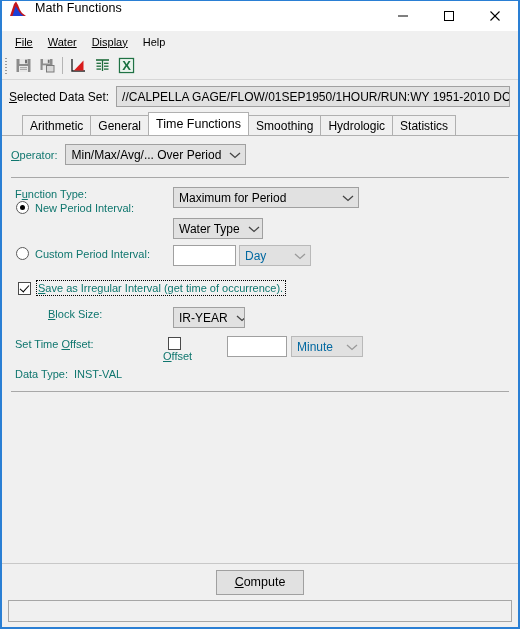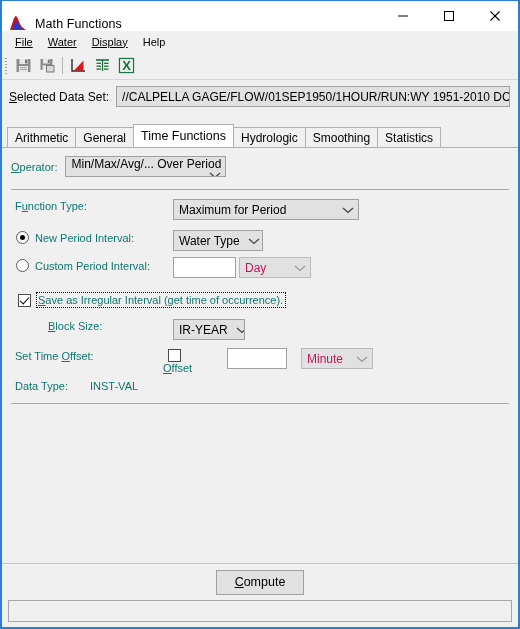--- a/index.html
+++ b/index.html
@@ -21,21 +21,21 @@
     border-left-width: 2px;
     border-right-width: 2px;
     border-bottom-width: 2px;
     background: #f0f0f0;
   }
   
   .titlebar {
     height: 30px;
     background: #ffffff;
     display: flex;
-    align-items: flex-end;
+    align-items: flex-start;
     position: relative;
   }
   .app-icon {
     width: 18px; height: 16px;
     margin-left: 7px; margin-right: 8px;
     position: relative;
     flex: none;
   }
   .title-text {
     font-size: 12.5px;
@@ -121,37 +121,36 @@
     white-space: nowrap;
     overflow: hidden;
   }
   .combo.flex1 { flex: 1; }
   .combo .chev {
     margin-left: auto;
     padding-left: 8px;
     flex: none;
     display: flex; align-items: center;
   }
-  .combo.disabled { color: #be185d; background: #e1e1e1; border-color: #b9b9b9; }
+  .combo.disabled { color: #0369a1; background: #e1e1e1; border-color: #b9b9b9; }
   .textfield {
     box-sizing: border-box;
     background: #ffffff;
     border: 1px solid #a0a0a0;
     height: 21px;
     font-size: 12px;
     padding: 0 4px;
   }
   
   .tabstrip {
     display: flex;
     align-items: flex-end;
-    padding-left: 5px;
+    padding-left: 20px;
     height: 23px;
     position: relative;
-    margin-top: 12px;
   }
   .tab {
     box-sizing: border-box;
     height: 20px;
     padding: 0 7px;
     display: flex; align-items: center;
     font-size: 12px;
     background: #f0f0f0;
     border: 1px solid #b0b0b0;
     border-bottom: none;
@@ -357,35 +356,35 @@
     <div class="tab">
         <span>Arithmetic</span>
       </div>
     <div class="tab">
         <span>General</span>
       </div>
     <div class="tab active">
         <span>Time Functions</span>
       </div>
     <div class="tab">
+        <span>Smoothing</span>
+      </div>
+    <div class="tab">
         <span>Hydrologic</span>
-      </div>
-    <div class="tab">
-        <span>Smoothing</span>
       </div>
     <div class="tab">
         <span>Statistics</span>
       </div>
   </div>
 
   <div class="panel">
 
     <div class="row" style="left:9px; top:8px;">
       <span class="lbl" style="margin-right:8px;"><span class="u">O</span>perator:</span>
-      <span class="combo" style="height:21px;flex-direction:column;">
+      <span class="combo" style="height:21px;">
         <span>Min/Max/Avg/... Over Period</span>
         <span class="chev">
           <svg width="12" height="8">
               <polyline points="1,2 6,6.5 11,2" fill="none" stroke="#444" stroke-width="1.3"></polyline>
             </svg>
         </span>
       </span>
     </div>
 
     <div class="sep-line" style="top:41px;"></div>
@@ -395,21 +394,21 @@
     </div>
     <div class="combo" style="position:absolute; left:171px; top:51px; width:186px;">
       <span>Maximum for Period</span>
       <span class="chev">
         <svg width="12" height="8">
             <polyline points="1,2 6,6.5 11,2" fill="none" stroke="#444" stroke-width="1.3"></polyline>
           </svg>
       </span>
     </div>
 
-    <div class="row" style="left:14px; top:83px;">
+    <div class="row" style="left:14px; top:65px;">
       <span class="radio checked"></span>
       <span class="lbl">New Period Interval:</span>
     </div>
     <div class="combo" style="position:absolute; left:171px; top:82px; width:90px;">
       <span>Water Type</span>
       <span class="chev">
         <svg width="12" height="8">
             <polyline points="1,2 6,6.5 11,2" fill="none" stroke="#444" stroke-width="1.3"></polyline>
           </svg>
       </span>
@@ -447,31 +446,31 @@
     </div>
 
     <div class="row" style="left:13px; top:202px;">
       <span class="lbl">Set Time <span class="u">O</span>ffset:</span>
     </div>
     <div class="row" style="left:161px; top:201px;flex-direction:column;">
       <span class="checkbox"></span>
       <span class="lbl"><span class="u">O</span>ffset</span>
     </div>
     <div class="textfield" style="position:absolute; left:225px; top:200px; width:60px; line-height:19px;"><span></span></div>
-    <div class="combo disabled" style="position:absolute; left:299px; top:200px; width:72px;">
+    <div class="combo disabled" style="position:absolute; left:289px; top:200px; width:72px;">
       <span>Minute</span>
       <span class="chev">
         <svg width="12" height="8">
             <polyline points="1,2 6,6.5 11,2" fill="none" stroke="#9a9a9a" stroke-width="1.3"></polyline>
           </svg>
       </span>
     </div>
 
     <div class="row" style="left:13px; top:232px;">
-      <span class="lbl" style="margin-right:22px;">Data Type:</span>
+      <span class="lbl" style="margin-right:6px;">Data Type:</span>
       <span class="lbl">INST-VAL</span>
     </div>
 
     <div class="sep-line" style="top:255px;"></div>
   </div>
 
   <div class="bottom">
     <div class="compute-wrap">
       <button class="btn"><span class="u">C</span><span>ompute</span></button>
     </div>

